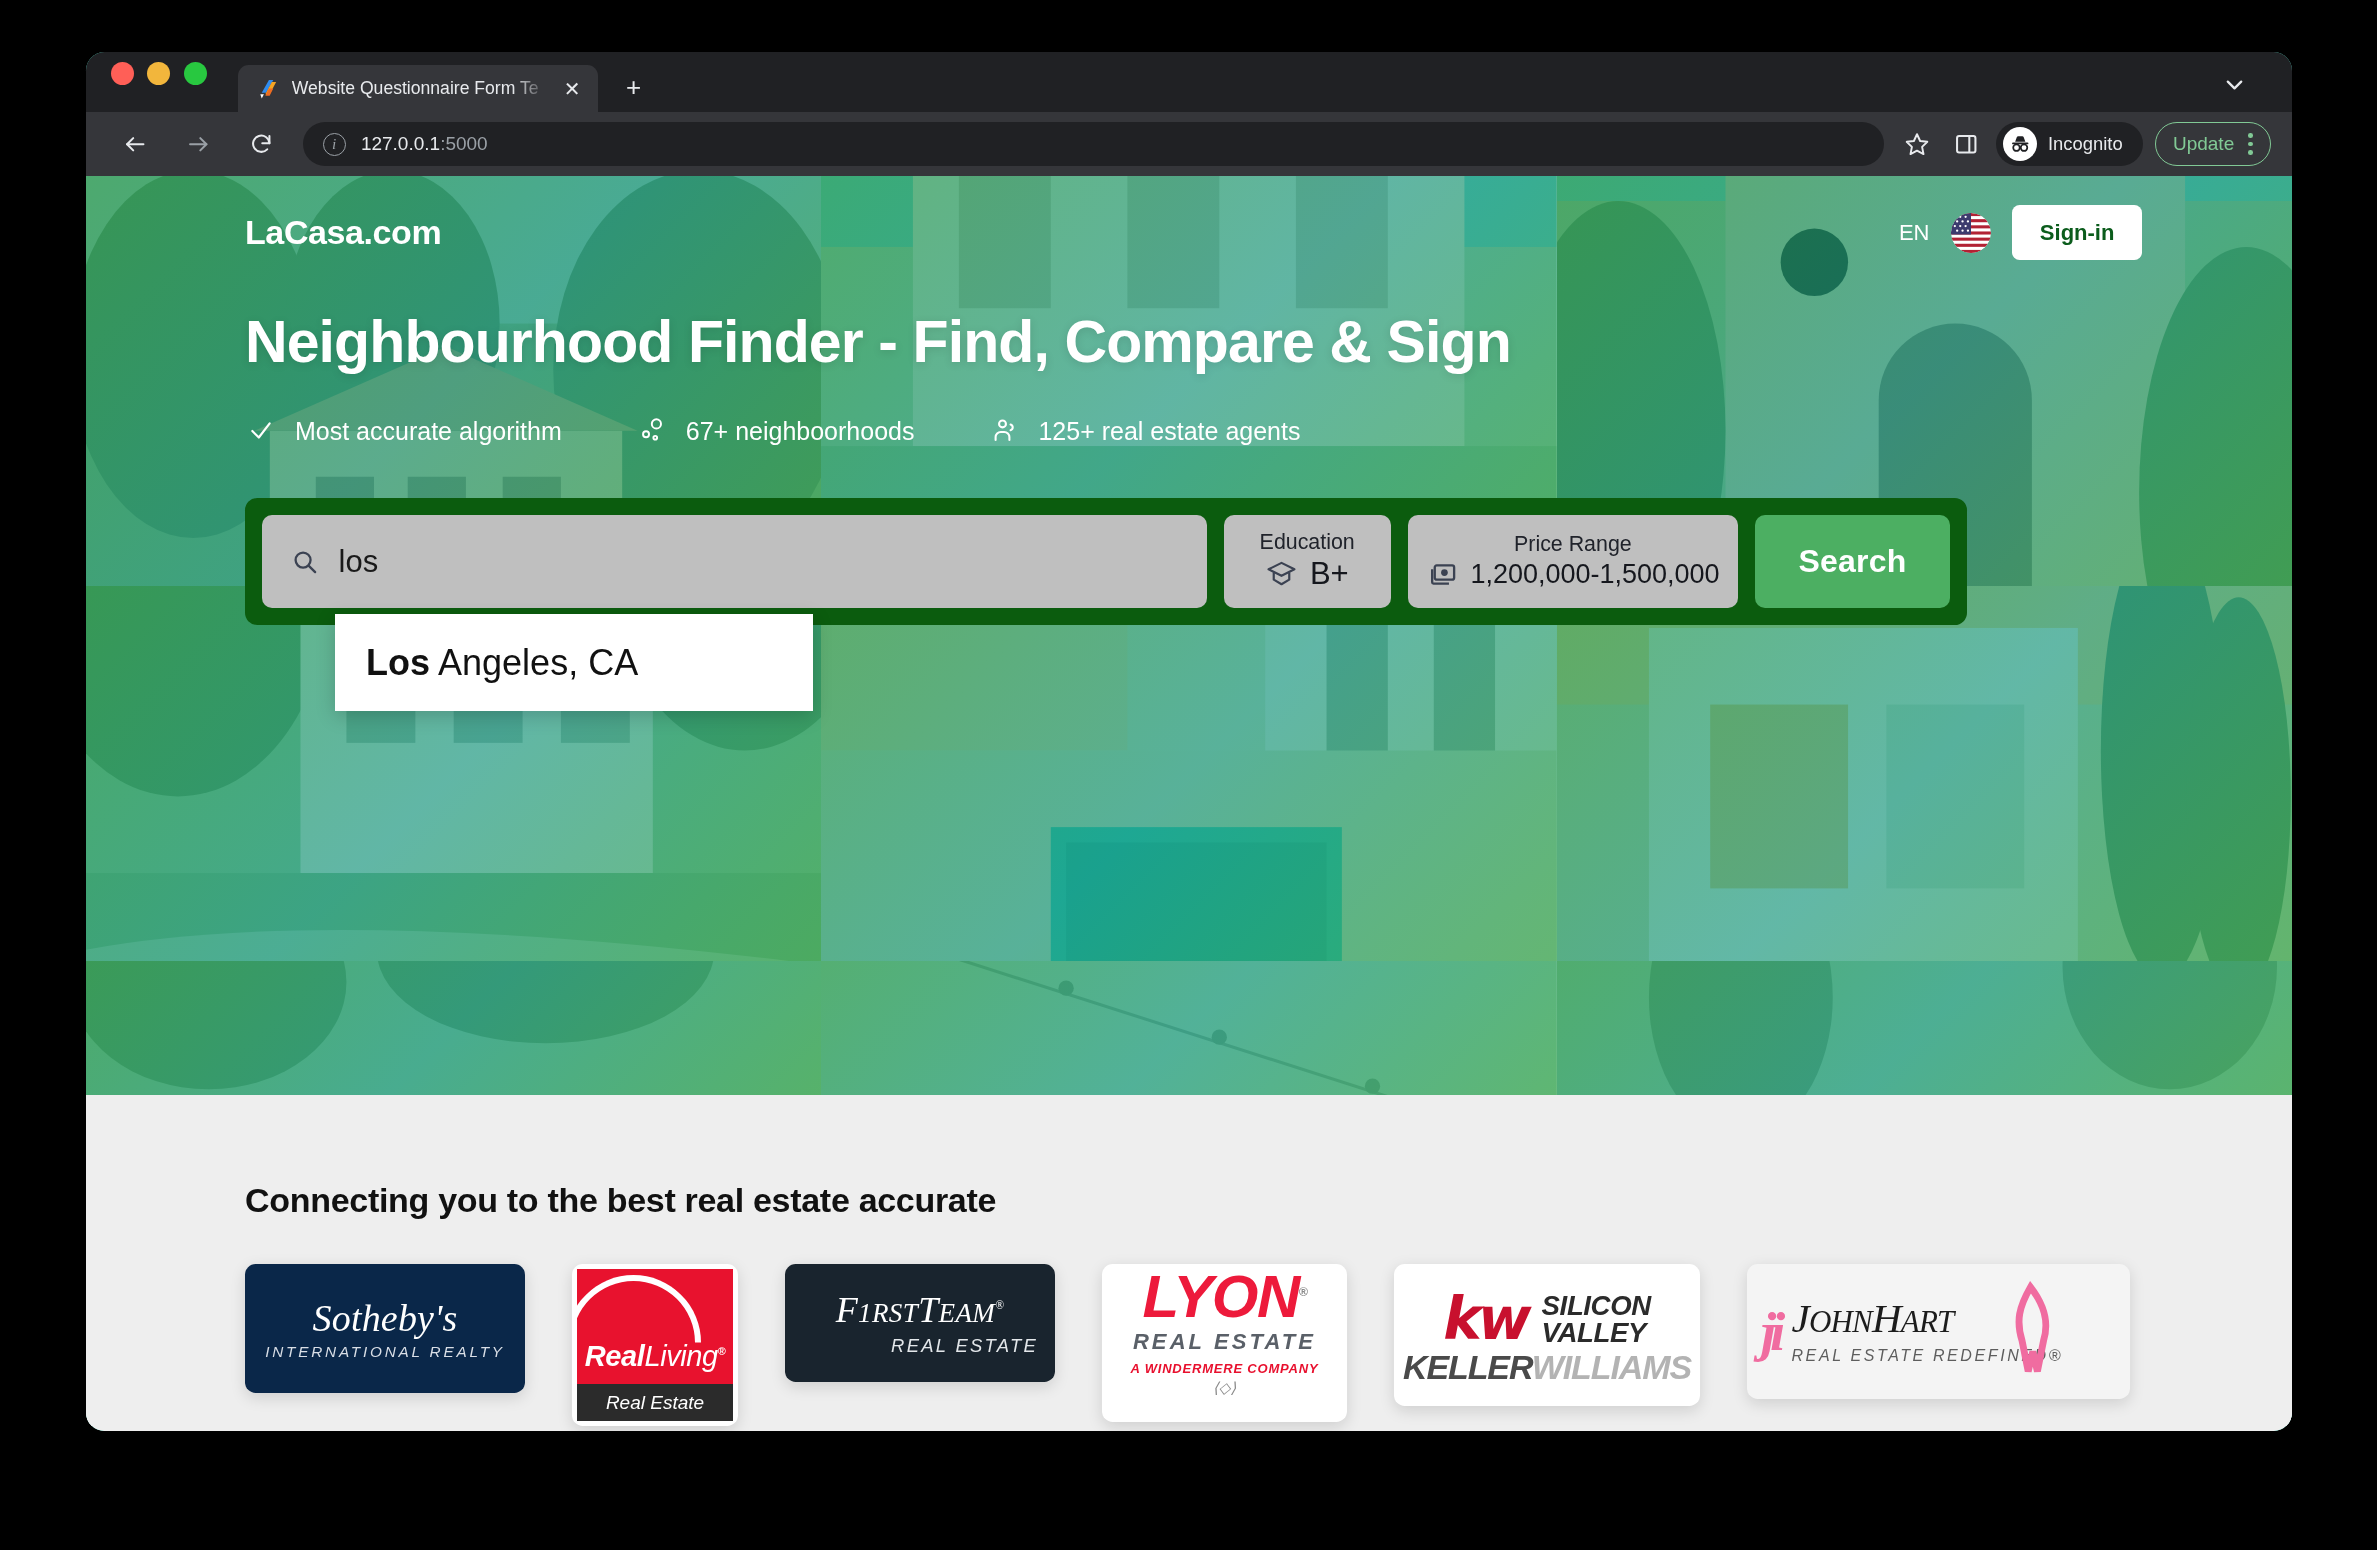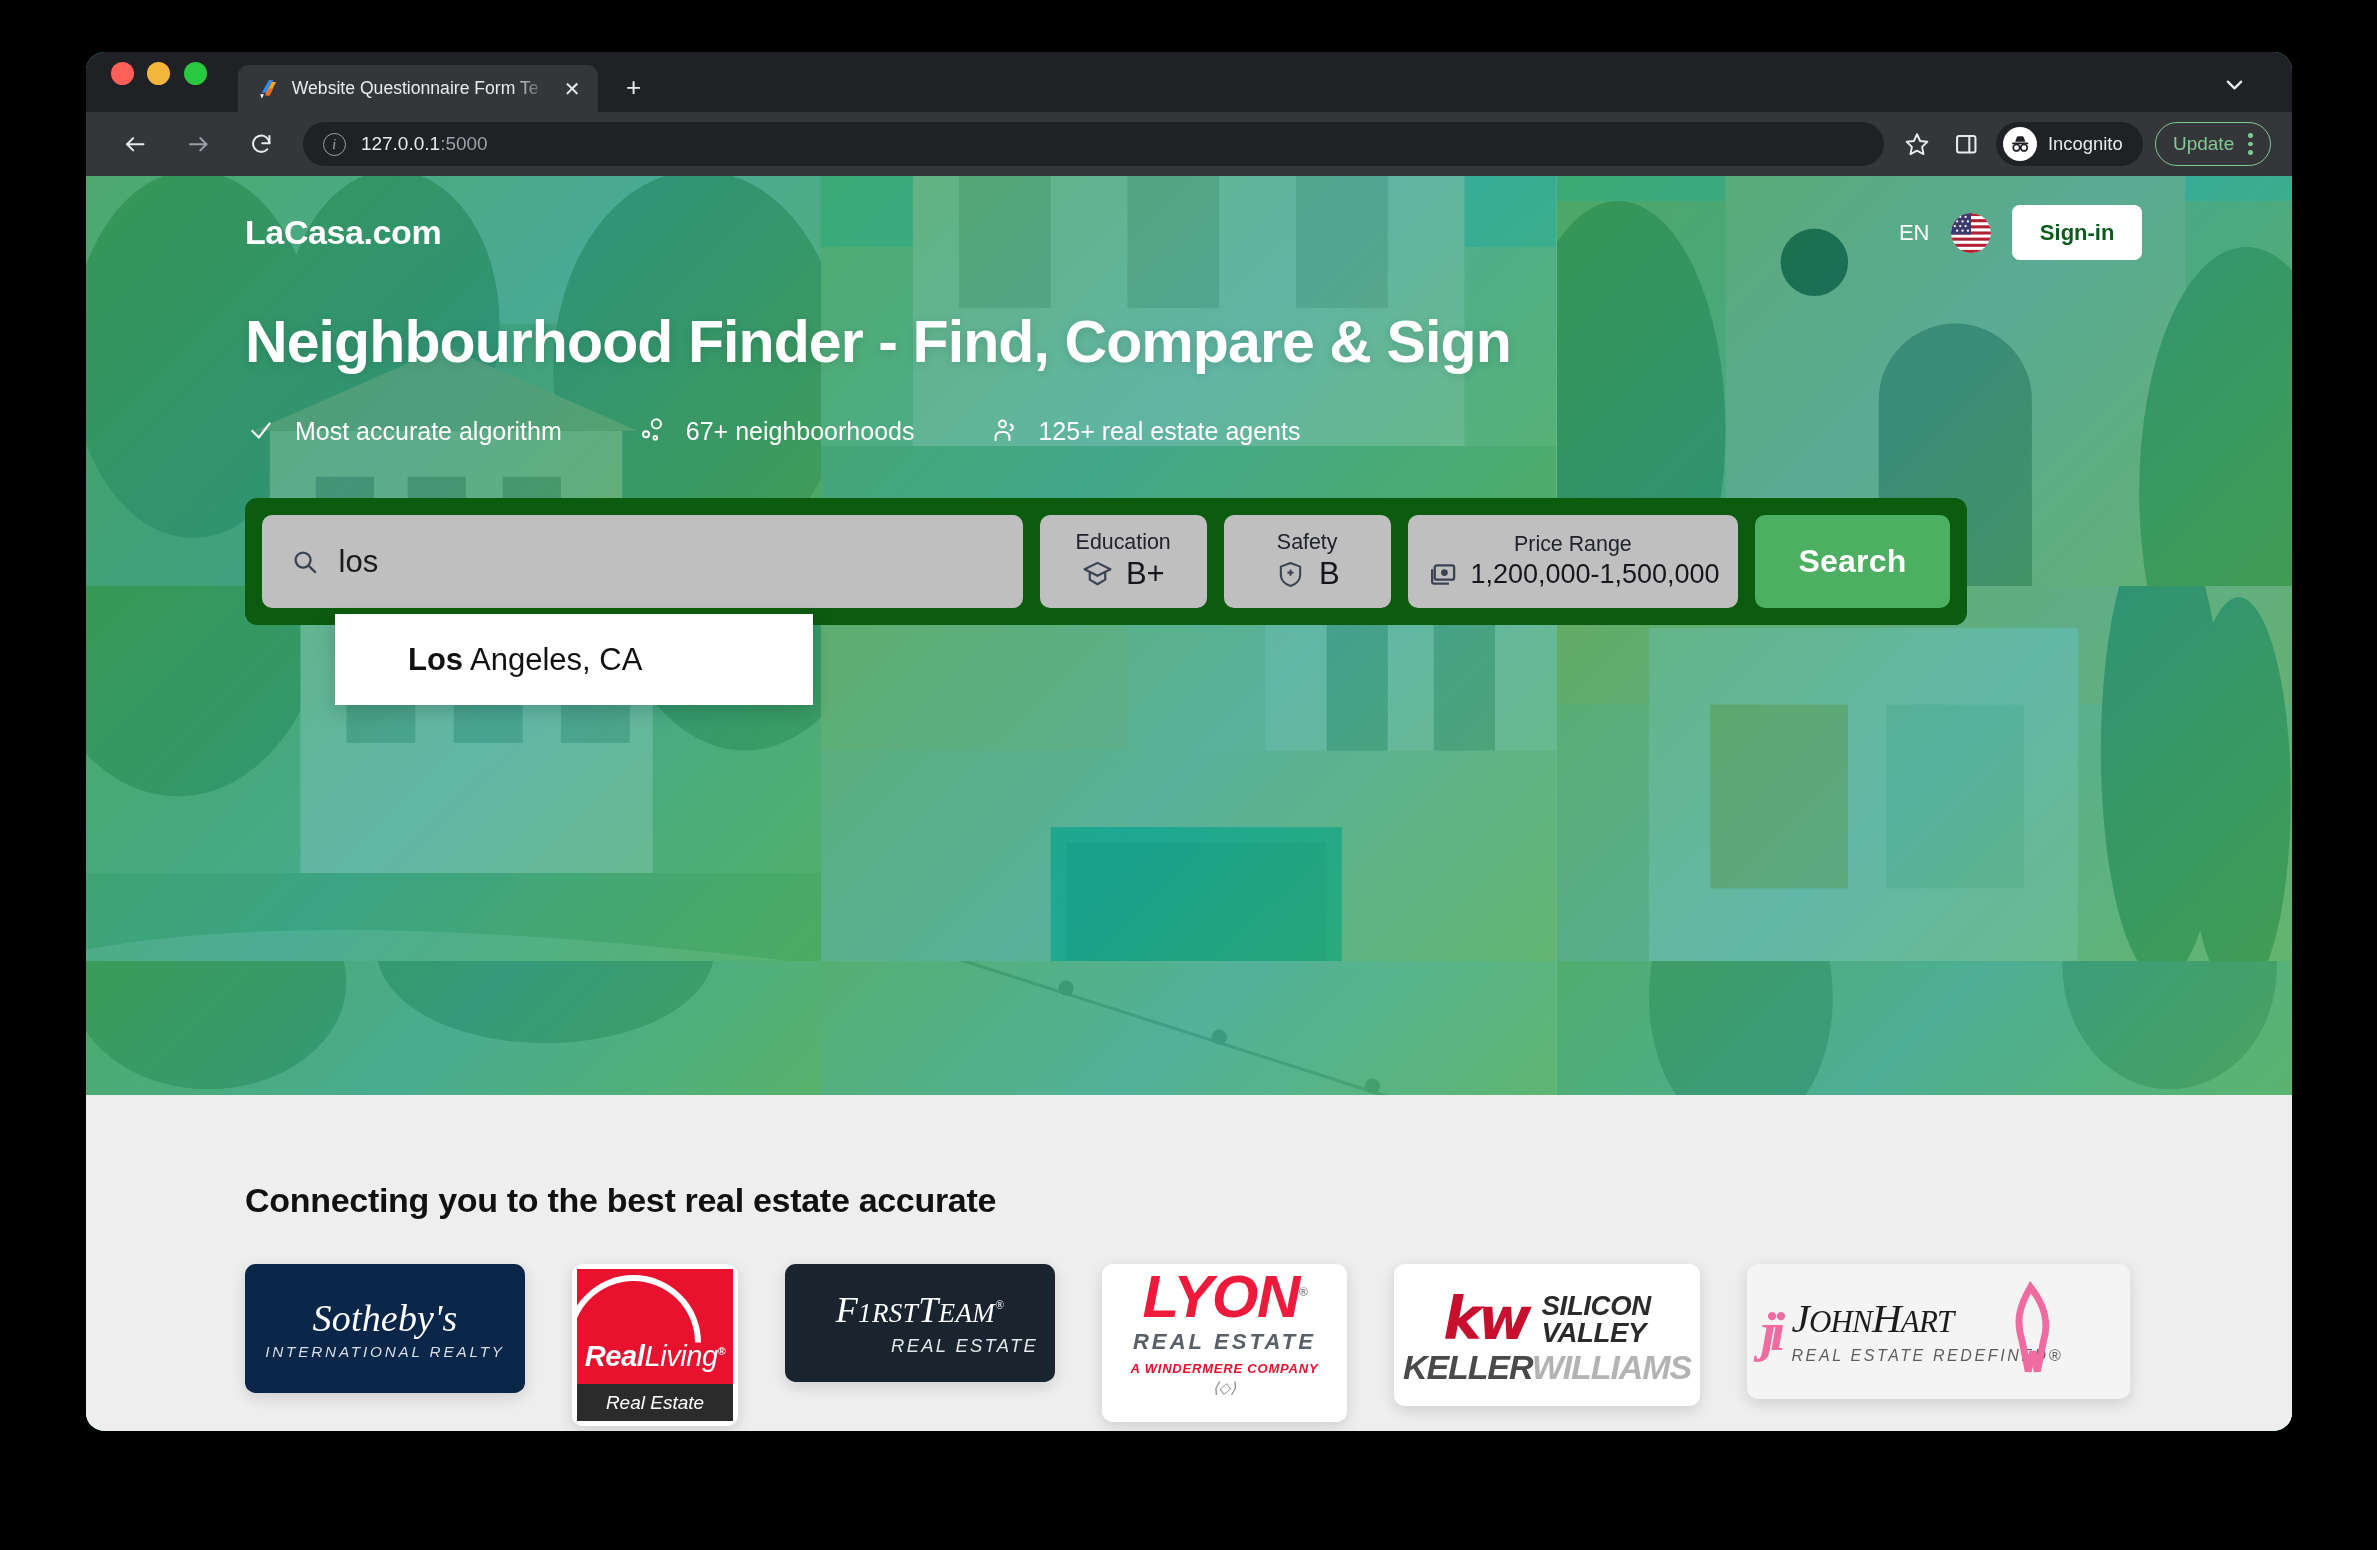--- a/index.html
+++ b/index.html
@@ -244,23 +244,22 @@
   .suggestions {
     position: absolute;
     left: 90px; top: 116px;
     width: 478px;
     background: #fff;
     box-shadow: 0 4.6px 18.4px rgba(0,0,0,.18);
     z-index: 20;
   }
   .suggestion-item {
     padding: 27.6px 31px;
-    font-size: 31px; color: #111;
+    font-size: 36px; color: #111;
     white-space: nowrap;
-    margin-left: 42px;
   }
   .suggestion-item b { font-weight: 700; }
 
   
   .agencies {
     padding: 86px 0 0 159px;
     background: #eeeeee;
   }
   .agencies-title {
     font-size: 34px; font-weight: 700; color: #111;
@@ -658,33 +657,20 @@
                 <span class="chip-icon">
                   <svg viewBox="0 0 24 24" width="31" height="31" fill="none" stroke="#3b4252" stroke-width="1.7" stroke-linejoin="round">
                       <path d="M12 3 L22 8 L12 13 L2 8 Z"></path>
                       <path d="M6 10.4 V16 L12 19.5 L18 16 V10.4"></path>
                     </svg>
                 </span>
                 <span class="chip-value">B+</span>
               </span>
             </div>
 
-            <div class="chip">
-              <span class="chip-label">Safety</span>
-              <span class="chip-row">
-                <span class="chip-icon">
-                  <svg viewBox="0 0 24 24" width="29" height="29" fill="none" stroke="#3b4252" stroke-width="1.7" stroke-linejoin="round">
-                      <path d="M12 2.5 L20 5.5 V12 c0 5-4 8.3-8 9.5 -4-1.2-8-4.5-8-9.5 V5.5 Z"></path>
-                      <line x1="12" y1="8" x2="12" y2="13"></line>
-                      <line x1="9.5" y1="10.5" x2="14.5" y2="10.5"></line>
-                    </svg>
-                </span>
-                <span class="chip-value">B</span>
-              </span>
-            </div>
 
             <div class="chip wide">
               <span class="chip-label">Price Range</span>
               <span class="chip-row">
                 <span class="chip-icon">
                   <svg viewBox="0 0 24 24" width="31" height="31" fill="none" stroke="#3b4252" stroke-width="1.8" stroke-linejoin="round">
                       <rect x="6" y="5" width="15" height="11" rx="1.5"></rect>
                       <circle cx="13.5" cy="10.5" r="2.6" fill="#3b4252" stroke="none"></circle>
                       <path d="M4 8 V18 a1 1 0 0 0 1 1 H17"></path>
                     </svg>

